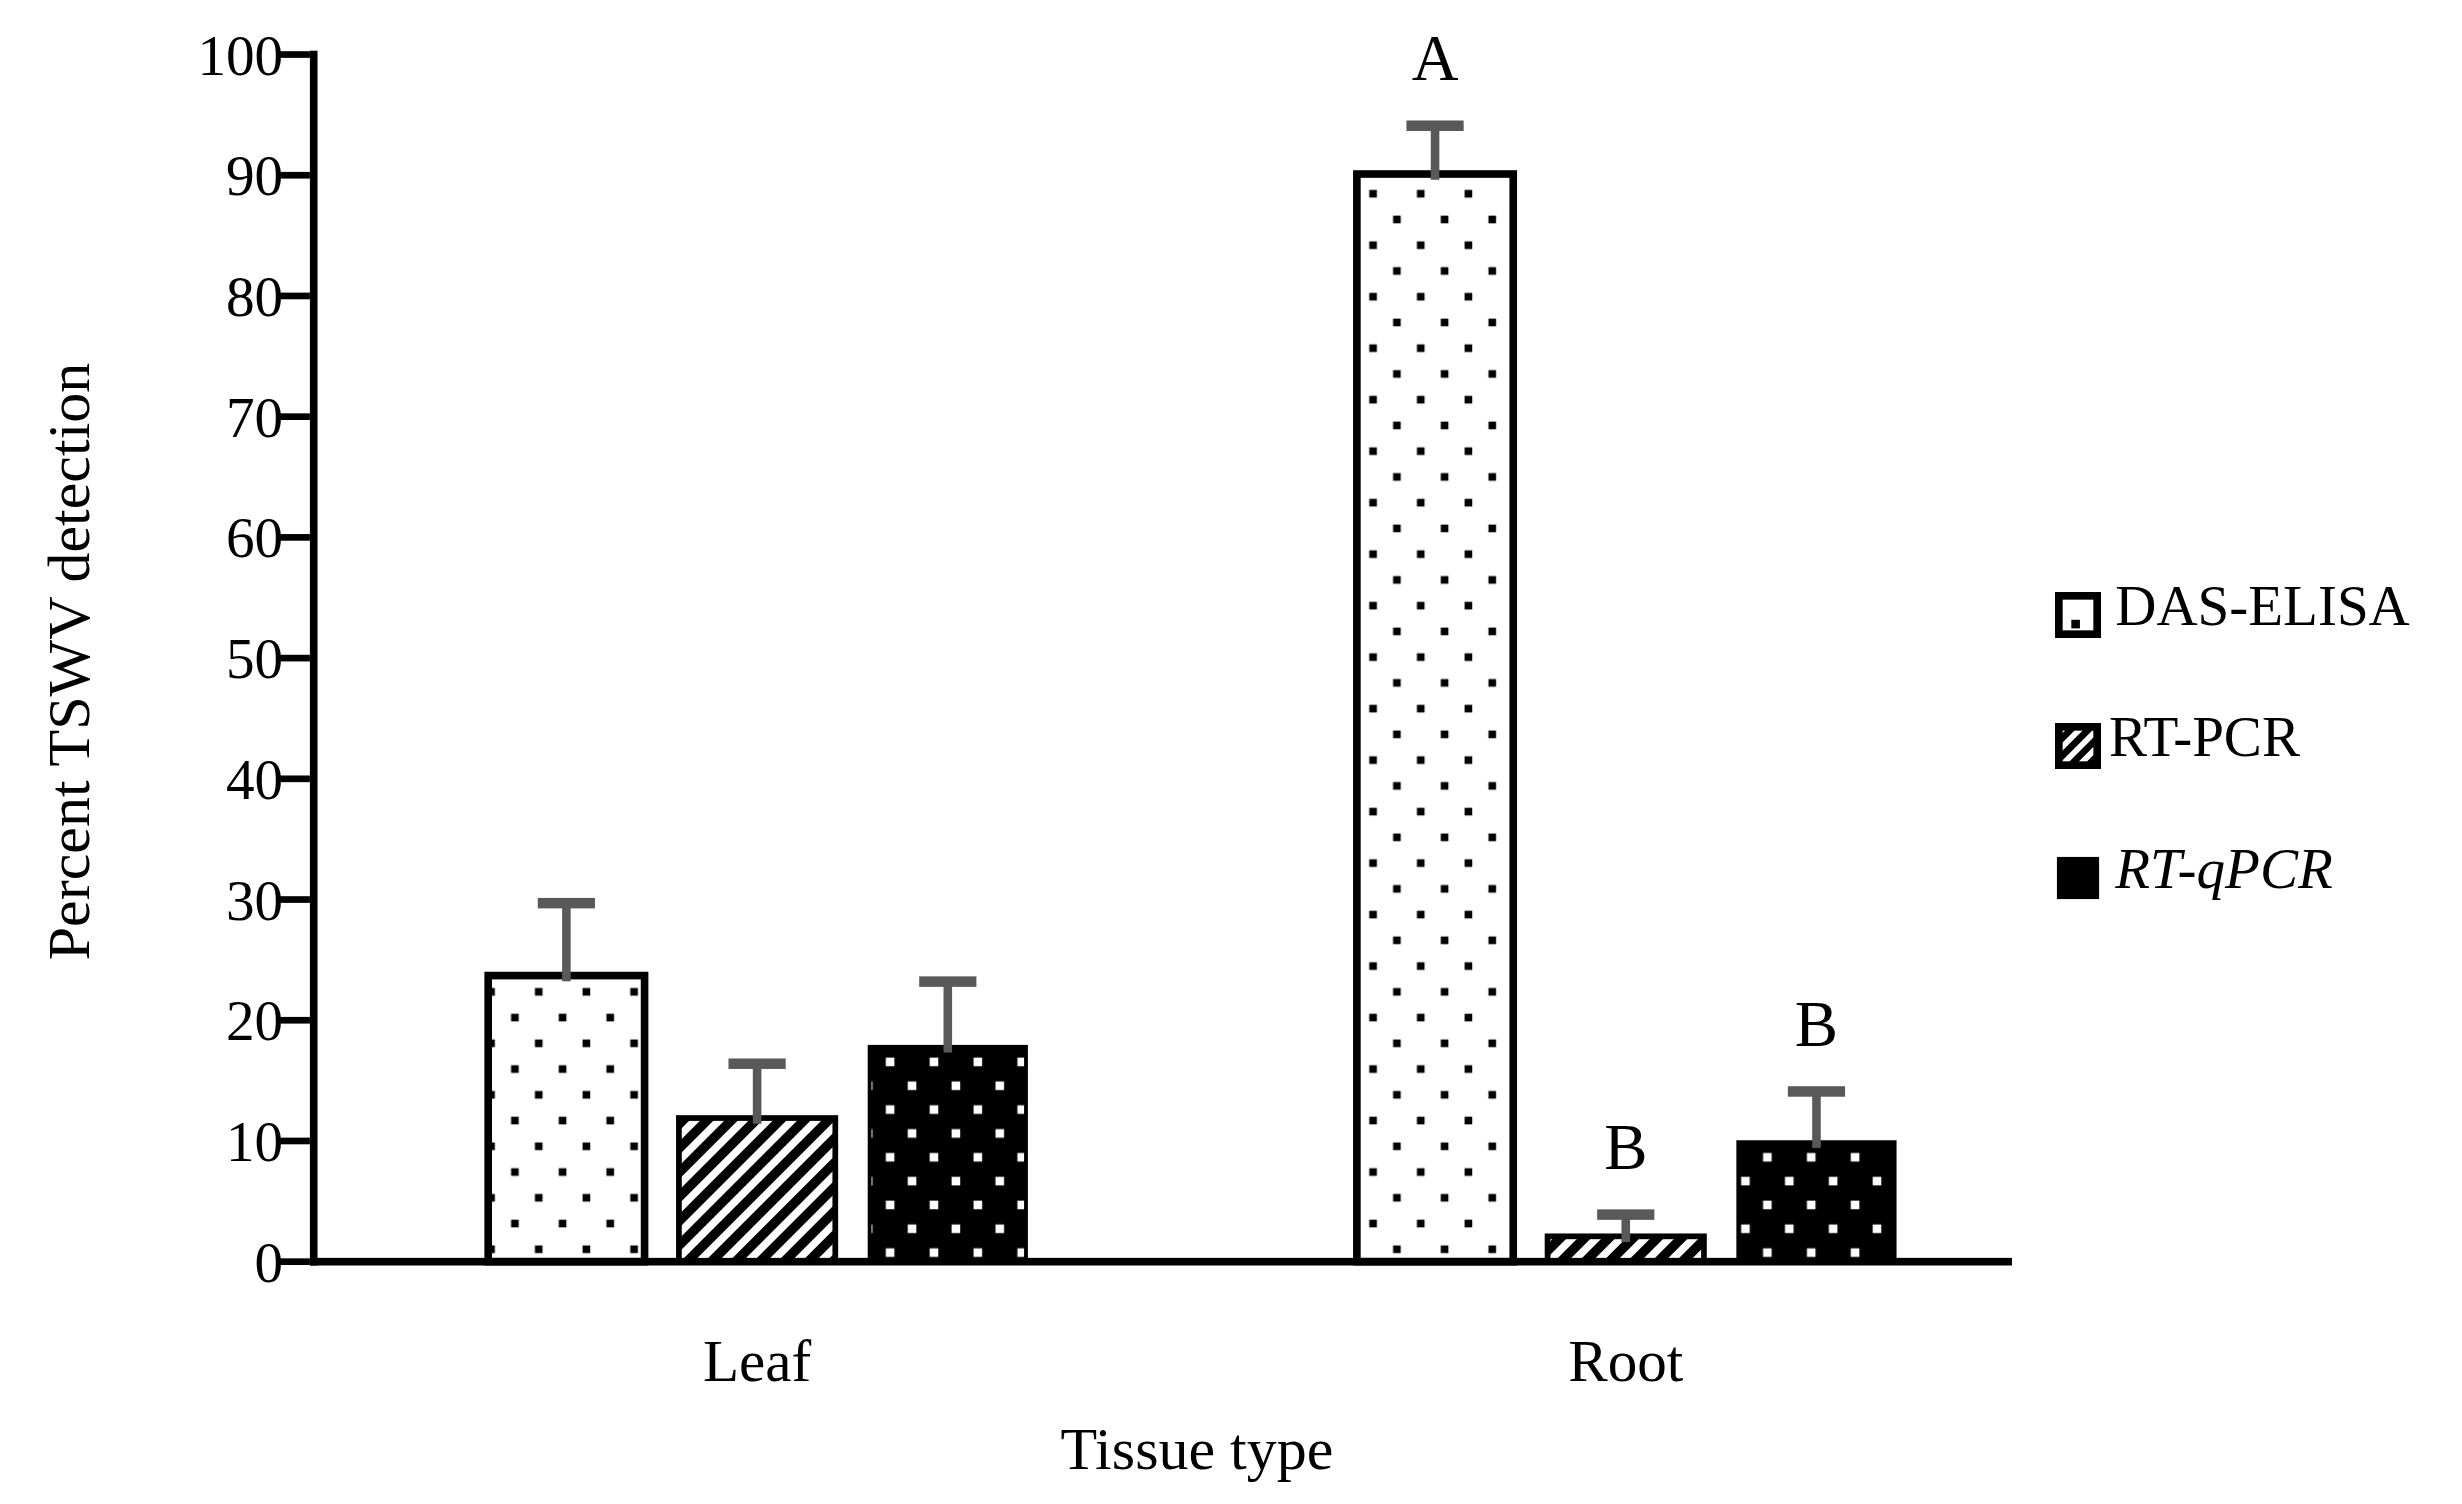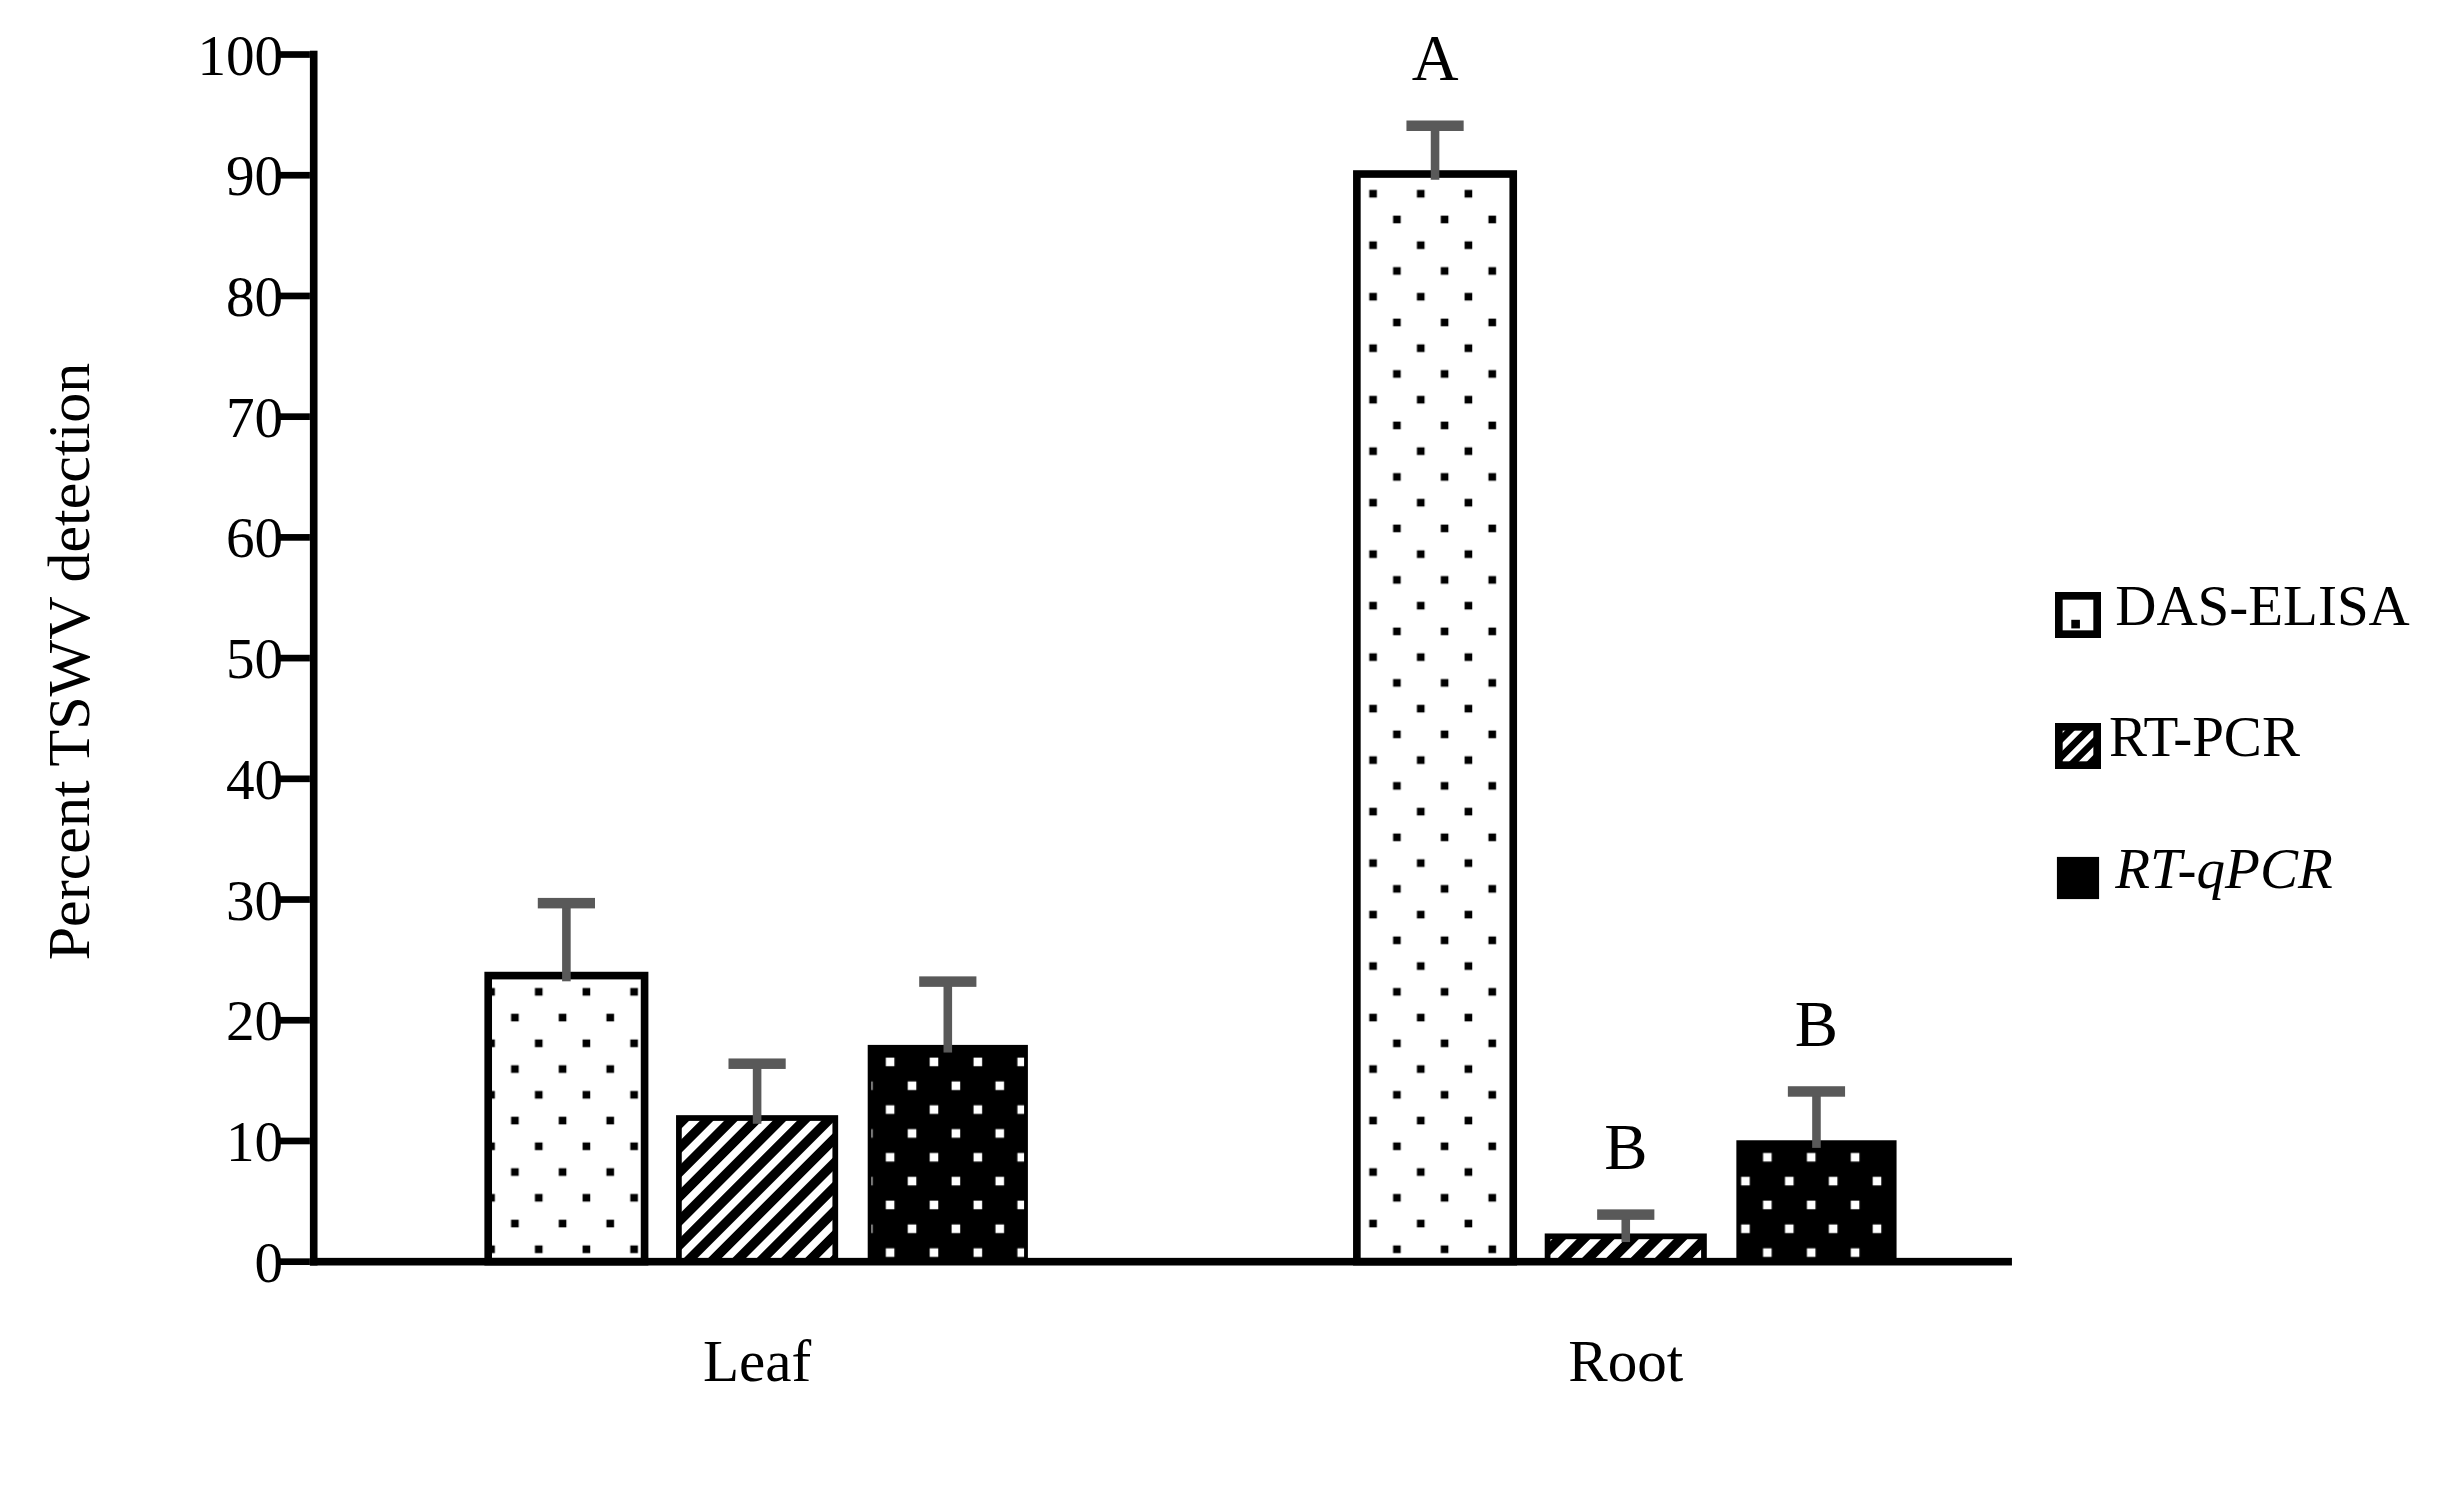--- a/index.html
+++ b/index.html
@@ -91,20 +91,21 @@
         <text x="297" y="711" text-anchor="end" font-size="60" fill="#000000">50</text>
         <text x="297" y="584.4" text-anchor="end" font-size="60" fill="#000000">60</text>
         <text x="297" y="457.79999999999995" text-anchor="end" font-size="60" fill="#000000">70</text>
         <text x="297" y="331.20000000000005" text-anchor="end" font-size="60" fill="#000000">80</text>
         <text x="297" y="204.5999999999999" text-anchor="end" font-size="60" fill="#000000">90</text>
         <text x="297" y="78" text-anchor="end" font-size="60" fill="#000000">100</text>
       </g>
   </svg>
 
   <div class="axis-title-y">Percent TSWV detection</div>
+  <div class="axis-title-x">Tissue type</div>
 
   <div class="legend">
     <div class="legend-row r0">
       <svg class="swatch" width="46" height="46" viewBox="0 0 48 48">
         <rect x="4" y="4" width="40" height="40" fill="#ffffff" stroke="#000000" stroke-width="8"></rect>
         <rect x="17" y="29" width="9" height="9" fill="#000000"></rect>
       </svg>
       <span class="legend-label">DAS-ELISA</span>
     </div>
     <div class="legend-row r1">

